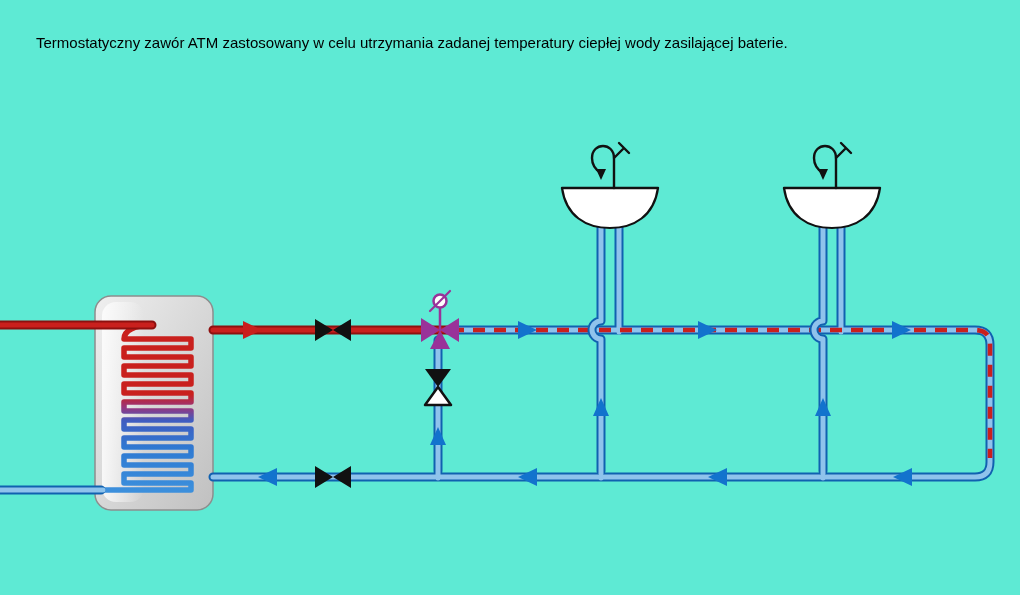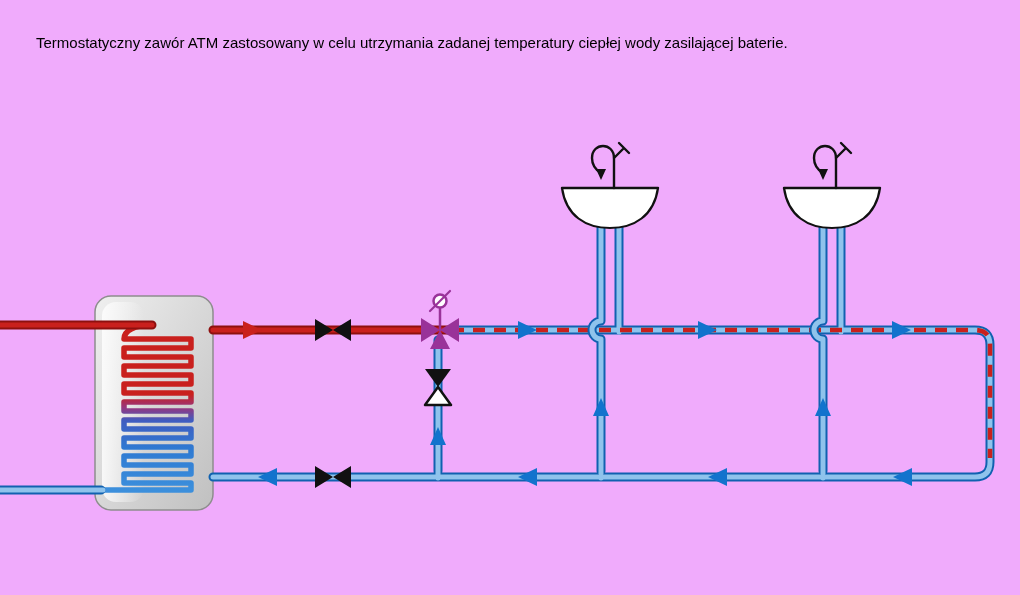--- a/index.html
+++ b/index.html
@@ -1,16 +1,16 @@
 <!DOCTYPE html>
 <html><head>
 <meta charset="utf-8">
 <style>
   html,body{margin:0;padding:0;background:#fff;}
-  .stage{position:relative;width:1020px;height:595px;background:#f0abfc;
+  .stage{position:relative;width:1020px;height:595px;background:#5eead4;
          font-family:"Liberation Sans",sans-serif;overflow:hidden;}
   .caption{position:absolute;left:36px;top:33px;font-size:15px;line-height:1.3;color:#000;}
   .diagram-svg{position:absolute;left:0;top:0;}
   .casing{fill:none;stroke-width:9;stroke-linecap:round;stroke-linejoin:round;}
   .core{fill:none;stroke-width:5;stroke-linecap:round;stroke-linejoin:round;}
   .dash{fill:none;stroke-width:4.6;stroke-dasharray:12 9;}
   .coil{fill:none;stroke-width:5.5;stroke-linecap:round;stroke-linejoin:round;stroke:url(#coilGrad);}
   .ink{stroke:#111;fill:none;stroke-width:2.4;stroke-linecap:round;stroke-linejoin:round;}
   .bowl{fill:#fff;stroke:#111;stroke-width:2.2;stroke-linejoin:round;}
   .whitefill{fill:#fff;}

